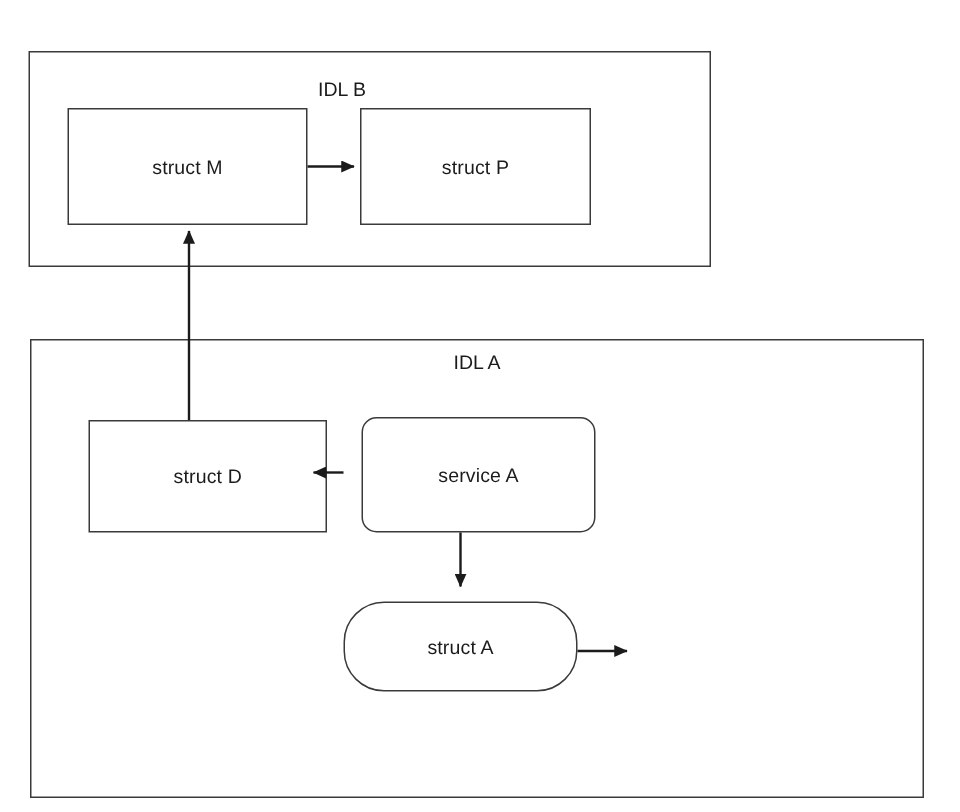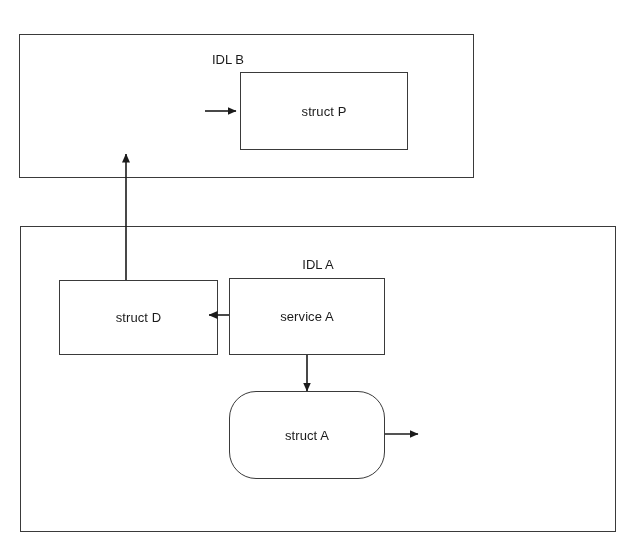--- a/index.html
+++ b/index.html
@@ -58,32 +58,35 @@
 </style>
 </head>
 <body>
 
 <div id="canvas">
 
   <div class="container-box" id="group-idl-b" style="left: 19px; top: 22px; width: 455px; height: 144px; border-color: rgb(58, 58, 58);"></div>
   <div class="group-label" id="label-idl-b" style="left: 228px; top: 41px; color: rgb(27, 27, 27);">IDL B</div>
 
   <div class="container-box" id="group-idl-a" style="left: 20px; top: 214px; width: 596px; height: 306px; border-color: rgb(58, 58, 58);"></div>
-  <div class="group-label" id="label-idl-a" style="left: 318px; top: 246px; color: rgb(27, 27, 27);">IDL A</div>
+  <div class="group-label" id="label-idl-a" style="left: 318px; top: 223px; color: rgb(27, 27, 27);">IDL A</div>
 
-  <div class="node-box" id="node-struct-p" style="left: 240px; top: 60px; width: 168px; height: 78px; border-color: rgb(58, 58, 58);">
+  <div class="node-box" id="node-struct-m" style="left: 45px; top: 60px; width: 160px; height: 78px; border-color: rgb(58, 58, 58);">
+    <span class="node-label">struct M</span>
+  </div>
+  <div class="node-box" id="node-struct-p" style="left: 240px; top: 60px; width: 154px; height: 78px; border-color: rgb(58, 58, 58);">
     <span class="node-label">struct P</span>
   </div>
   <div class="node-box" id="node-struct-d" style="left: 59px; top: 268px; width: 159px; height: 75px; border-color: rgb(58, 58, 58);">
     <span class="node-label">struct D</span>
   </div>
-  <div class="node-box" id="node-service-a" style="left: 229px; top: 266px; width: 156px; height: 77px; border-color: rgb(58, 58, 58);">
+  <div class="node-box" id="node-service-a" style="left: 241px; top: 266px; width: 156px; height: 77px; border-color: rgb(58, 58, 58); border-radius: 10px;">
     <span class="node-label">service A</span>
   </div>
-  <div class="node-box" id="node-struct-a" style="left: 229px; top: 379px; width: 156px; height: 88px; border-color: rgb(58, 58, 58); border-radius: 27px;">
+  <div class="node-box" id="node-struct-a" style="left: 229px; top: 389px; width: 156px; height: 60px; border-color: rgb(58, 58, 58); border-radius: 27px;">
     <span class="node-label">struct A</span>
   </div>
 
   <svg class="edge-layer" id="edge-layer" viewBox="0 0 640 541">
     <defs>
       <marker id="arrowhead" markerWidth="9" markerHeight="8" refX="8.5" refY="4" orient="auto" markerUnits="userSpaceOnUse">
         <path d="M0,0 L9,4 L0,8 z" fill="#1b1b1b"></path>
       </marker>
     </defs>
     <g id="edges-group" stroke="#1b1b1b" stroke-width="1.6" fill="none">

